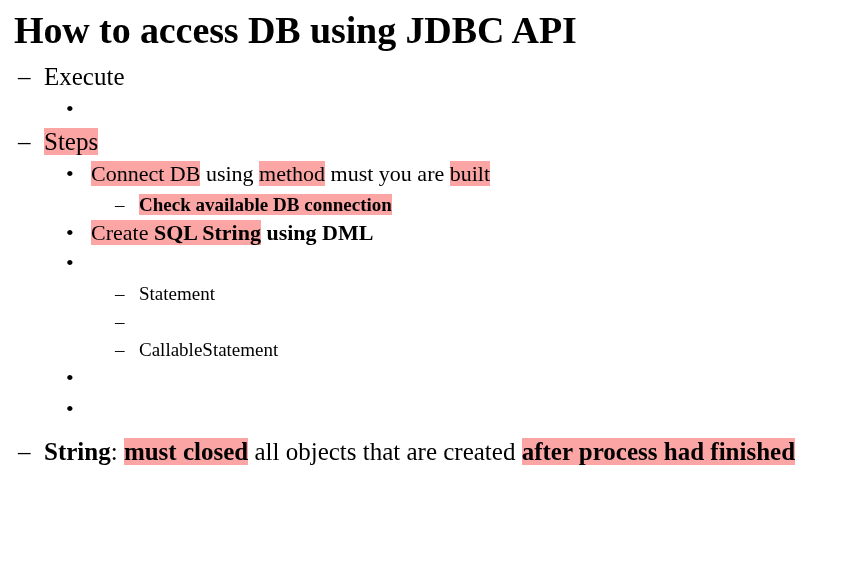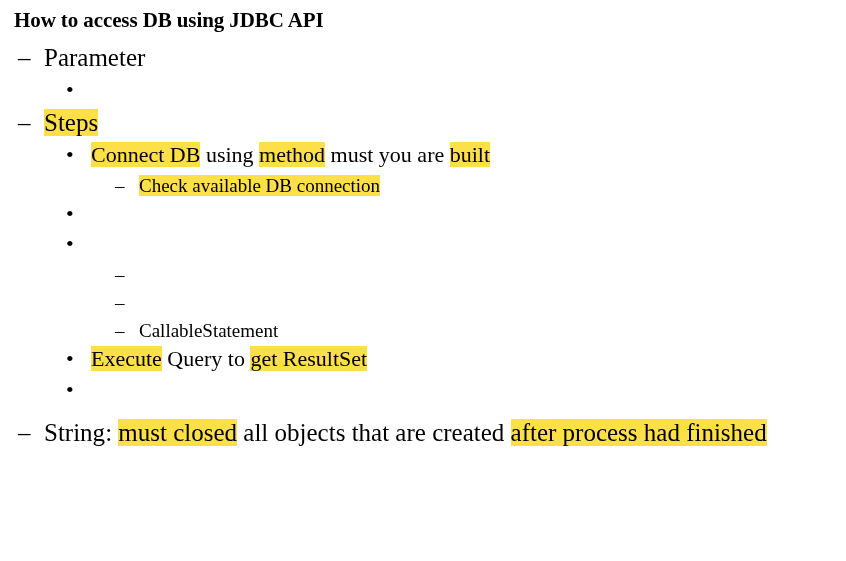--- a/index.html
+++ b/index.html
@@ -19,21 +19,21 @@
     position: relative;
     width: 846px;
     height: 561px;
     background: #ffffff;
     box-sizing: border-box;
     padding: 0;
   }
 
   
   .slide-title {
-    font-size: 21px;
+    font-size: 38px;
     font-weight: bold;
     line-height: 1.12;
     letter-spacing: -0.1px;
     padding: 9px 0 0 14px;
     white-space: nowrap;
   }
 
   
   .body {
     padding: 6px 0 0 0;
@@ -87,74 +87,75 @@
     font-size: 25px;
     line-height: 1.30;
     padding-left: 18px;
     margin-top: 13px;
     padding-right: 14px;
   }
   .notes-line > .marker { width: 26px; }
 
   
   .hl {
-    background-color: #fde047;
+    background-color: #fca5a5;
     box-decoration-break: clone;
     -webkit-box-decoration-break: clone;
   }
-  .b { font-weight: normal; }
+  .b { font-weight: bold; }
 
   .run { white-space: pre-wrap; }
 </style>
 </head>
 <body>
 
 <div class="slide">
 
   <div class="slide-title">How to access DB using JDBC API</div>
 
   <div class="body">
       <div class="line lvl1">
         <span class="marker">–</span>
-        <span class="content"><span class="run">Parameter</span></span>
+        <span class="content"><span class="run">Execute</span></span>
       </div>
       <div class="line lvl2">
         <span class="marker">•</span>
       </div>
       <div class="line lvl1">
         <span class="marker">–</span>
         <span class="content"><span class="run hl">Steps</span></span>
       </div>
       <div class="line lvl2">
         <span class="marker">•</span>
         <span class="content"><span class="run hl">Connect DB</span><span class="run"> using </span><span class="run hl">method</span><span class="run"> must you are </span><span class="run hl">built</span></span>
       </div>
       <div class="line lvl3">
         <span class="marker">–</span>
         <span class="content"><span class="run hl b">Check available DB connection</span></span>
       </div>
       <div class="line lvl2">
         <span class="marker">•</span>
+        <span class="content"><span class="run hl">Create </span><span class="run hl b">SQL String</span><span class="run b"> using DML</span></span>
       </div>
       <div class="line lvl2">
         <span class="marker">•</span>
       </div>
       <div class="line lvl3">
         <span class="marker">–</span>
+        <span class="content"><span class="run">Statement</span></span>
       </div>
       <div class="line lvl3">
         <span class="marker">–</span>
       </div>
       <div class="line lvl3">
         <span class="marker">–</span>
         <span class="content"><span class="run">CallableStatement</span></span>
       </div>
       <div class="line lvl2">
         <span class="marker">•</span>
-        <span class="content"><span class="run hl b">Execute</span><span class="run"> Query to </span><span class="run hl b">get ResultSet</span></span>
       </div>
       <div class="line lvl2">
         <span class="marker">•</span>
       </div>
       <div class="line notes-line">
         <span class="marker">–</span>
         <span class="content"><span class="run b">String</span><span class="run">: </span><span class="run hl b">must closed</span><span class="run"> all objects that are created </span><span class="run hl b">after process had finished</span></span>
       </div>
     </div>
 

